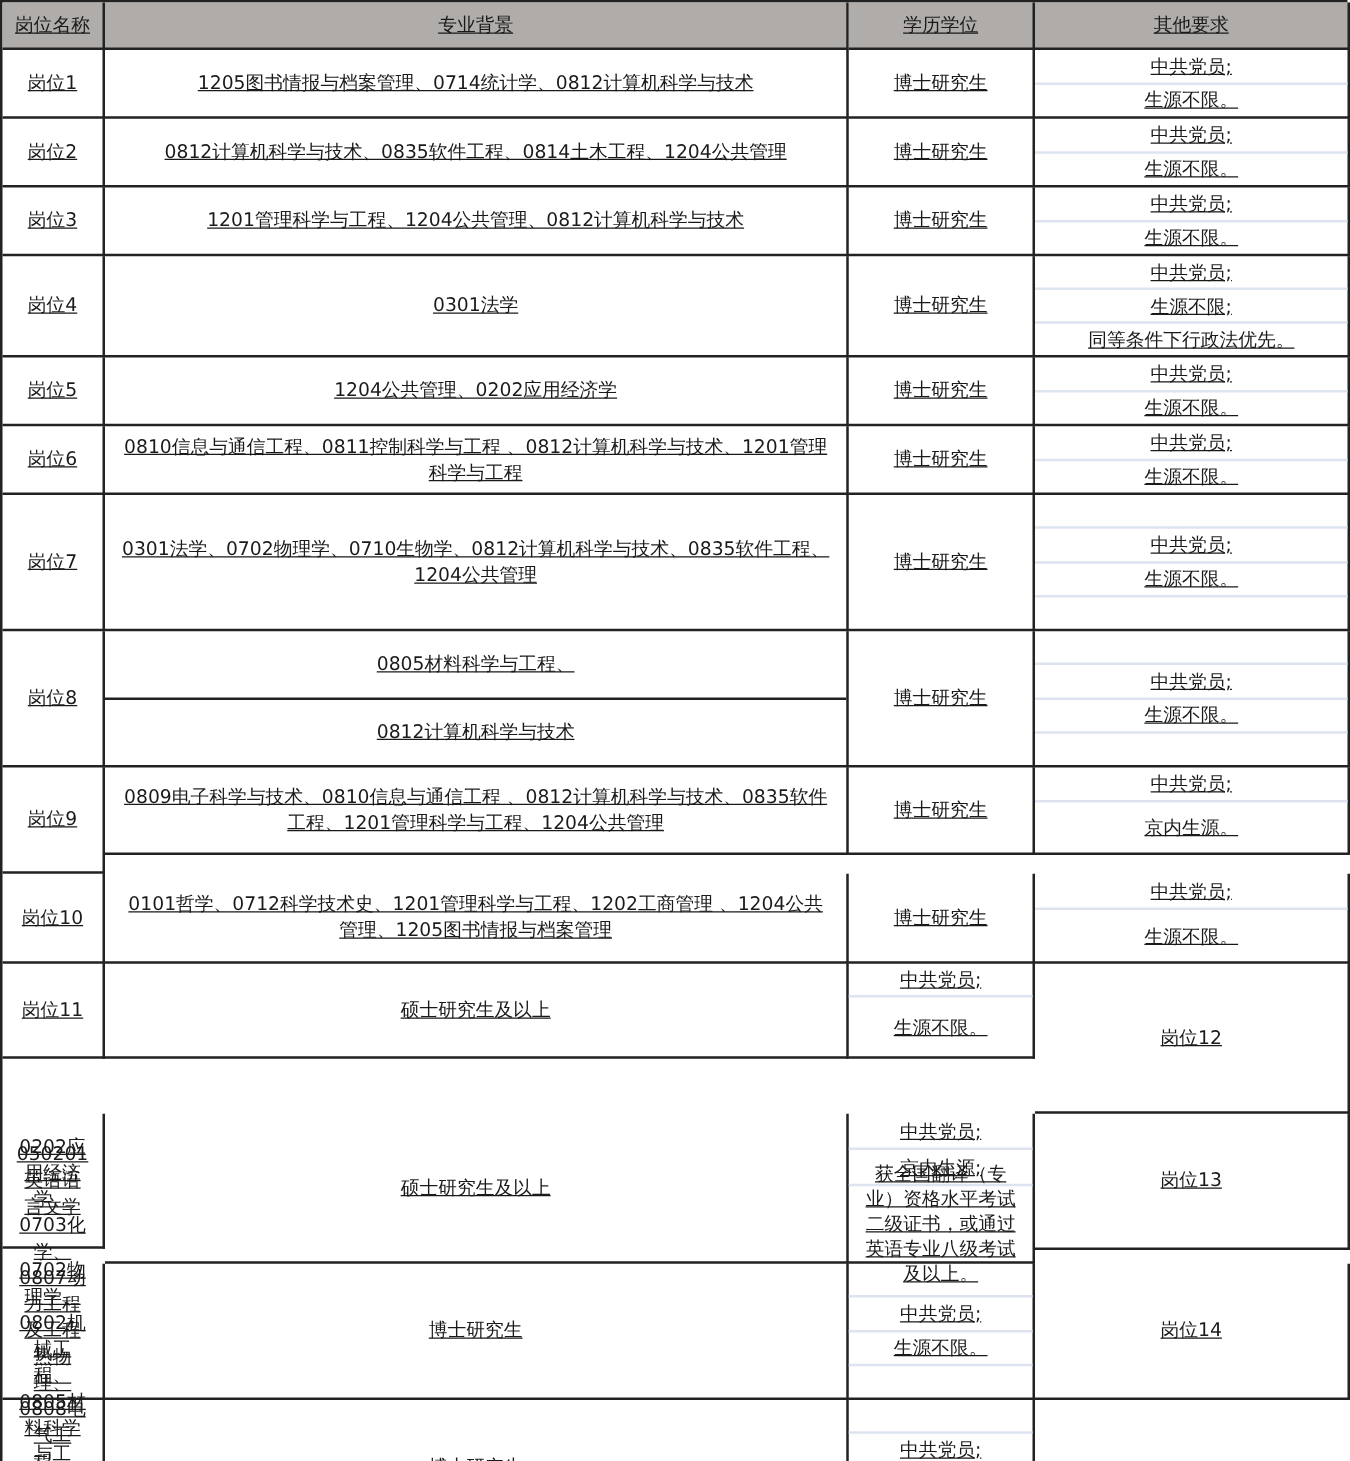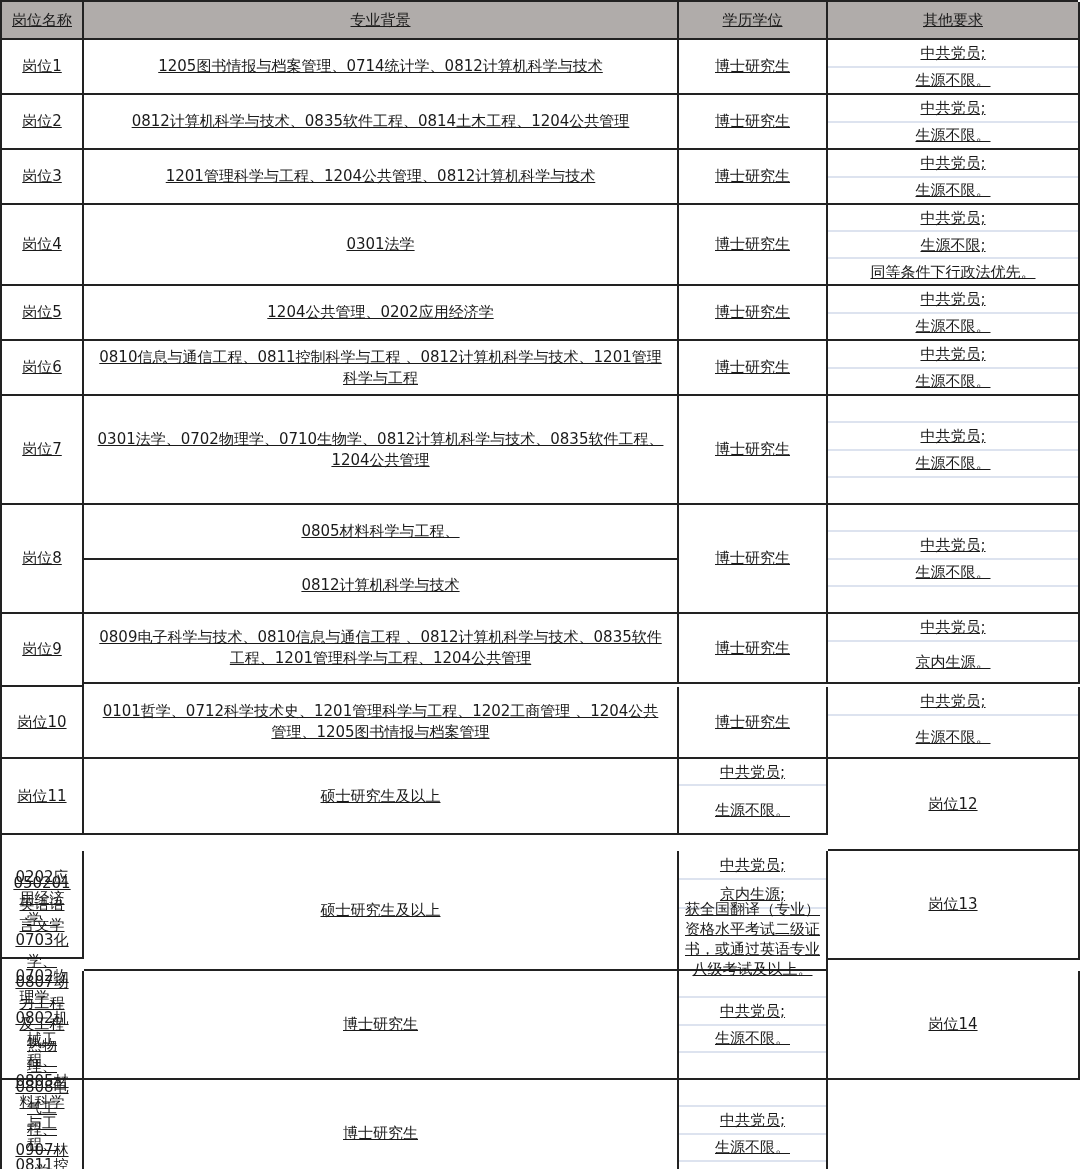--- a/index.html
+++ b/index.html
@@ -27,21 +27,21 @@
     text-decoration: underline;
   }
   .hdr { background: #b0acaa; height: 38px; font-size: 15px; }
   .major { padding: 0 12px; }
   .req { flex-direction: column; align-items: stretch; justify-content: stretch; padding: 0; }
   .req-line {
     flex: 1 1 0;
     display: flex; align-items: center; justify-content: center;
     border-bottom: 2px solid #dde3ef;
     text-align: center;
-    padding: 0 2px;
+    padding: 0 12px;
     line-height: 20px;
     min-height: 0;
   }
   .req-line:last-child { border-bottom: none; }
   .split { flex-direction: column; padding: 0; align-items: stretch; }
   .split .sub { flex: 1; display: flex; align-items: center; justify-content: center; }
   .split .sub:first-child { border-bottom: 2px solid #222; }
 </style>
 </head>
 <body>
@@ -118,21 +118,21 @@
     <div class="sub">0812计算机科学与技术</div>
   </div>
   <div class="cell" style="height:109px">博士研究生</div>
   <div class="cell req" style="height:109px">
     <div class="req-line"></div>
     <div class="req-line">中共党员;</div>
     <div class="req-line">生源不限。</div>
     <div class="req-line"></div>
   </div>
 
-  <div class="cell" style="height:73px">岗位9</div>
+  <div class="cell" style="height:85px">岗位9</div>
   <div class="cell major" style="height:70px">0809电子科学与技术、0810信息与通信工程 、0812计算机科学与技术、0835软件工程、1201管理科学与工程、1204公共管理</div>
   <div class="cell" style="height:70px">博士研究生</div>
   <div class="cell req" style="height:70px">
     <div class="req-line" style="flex:0.8">中共党员;</div>
     <div class="req-line" style="flex:1.2">京内生源。</div>
   </div>
 
   <div class="cell" style="height:72px">岗位10</div>
   <div class="cell major" style="height:72px">0101哲学、0712科学技术史、1201管理科学与工程、1202工商管理 、1204公共管理、1205图书情报与档案管理</div>
   <div class="cell" style="height:72px">博士研究生</div>
@@ -141,21 +141,21 @@
     <div class="req-line" style="flex:1.2">生源不限。</div>
   </div>
 
   <div class="cell" style="height:76px">岗位11</div>
   <div class="cell" style="height:76px">硕士研究生及以上</div>
   <div class="cell req" style="height:76px">
     <div class="req-line" style="flex:0.7">中共党员;</div>
     <div class="req-line" style="flex:1.3">生源不限。</div>
   </div>
 
-  <div class="cell" style="height:92px">岗位12</div>
+  <div class="cell" style="height:120px">岗位12</div>
   <div class="cell major" style="height:108px">050201英语语言文学</div>
   <div class="cell" style="height:120px">硕士研究生及以上</div>
   <div class="cell req" style="height:120px">
     <div class="req-line" style="flex:0 0 27px">中共党员;</div>
     <div class="req-line" style="flex:0 0 27px">京内生源;</div>
     <div class="req-line" style="flex:1 1 auto">获全国翻译（专业）资格水平考试二级证书，或通过英语专业八级考试及以上。</div>
   </div>
 
   <div class="cell" style="height:109px">岗位13</div>
   <div class="cell major" style="height:109px">0202应用经济学、0703化学、0807动力工程及工程热物理、0808电气工程、0907林学</div>

